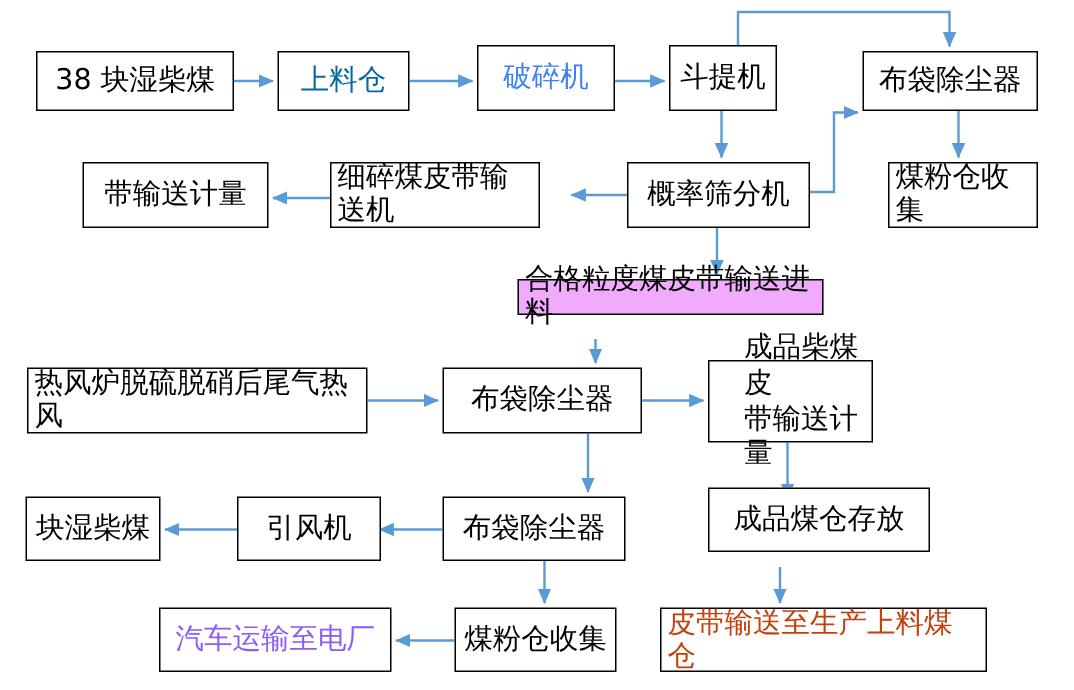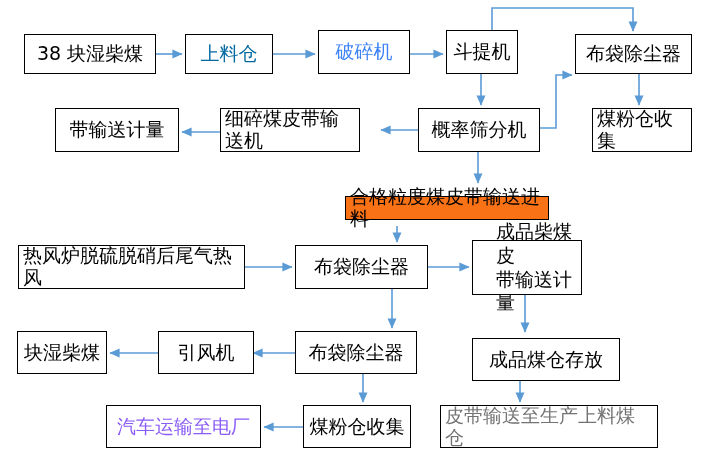--- a/index.html
+++ b/index.html
@@ -79,27 +79,27 @@
   <div id="nodes-group">
       <div class="node center" style="left: 24px; top: 34px; width: 132px; height: 40px; border-color: rgb(0, 0, 0); background: rgb(255, 255, 255); color: rgb(0, 0, 0);">38 块湿柴煤</div>
       <div class="node center" style="left: 185px; top: 34px; width: 88px; height: 40px; border-color: rgb(0, 0, 0); background: rgb(255, 255, 255); color: #0369a1;">上料仓</div>
       <div class="node center" style="left: 318px; top: 30px; width: 92px; height: 44px; border-color: rgb(0, 0, 0); background: rgb(255, 255, 255); color: #3b82f6;">破碎机</div>
       <div class="node center" style="left: 446px; top: 30px; width: 72px; height: 44px; border-color: rgb(0, 0, 0); background: rgb(255, 255, 255); color: rgb(0, 0, 0);">斗提机</div>
       <div class="node center" style="left: 575px; top: 34px; width: 117px; height: 40px; border-color: rgb(0, 0, 0); background: rgb(255, 255, 255); color: rgb(0, 0, 0);">布袋除尘器</div>
       <div class="node center" style="left: 55px; top: 108px; width: 124px; height: 44px; border-color: rgb(0, 0, 0); background: rgb(255, 255, 255); color: rgb(0, 0, 0);">带输送计量</div>
       <div class="node center" style="left: 220px; top: 108px; width: 140px; height: 44px; border-color: rgb(0, 0, 0); background: rgb(255, 255, 255); color: rgb(0, 0, 0);">细碎煤皮带输送机</div>
       <div class="node center" style="left: 418px; top: 108px; width: 122px; height: 44px; border-color: rgb(0, 0, 0); background: rgb(255, 255, 255); color: rgb(0, 0, 0);">概率筛分机</div>
       <div class="node center" style="left: 592px; top: 108px; width: 100px; height: 44px; border-color: rgb(0, 0, 0); background: rgb(255, 255, 255); color: rgb(0, 0, 0);">煤粉仓收集</div>
-      <div class="node center" style="left: 345px; top: 196px; width: 204px; height: 24px; border-color: rgb(0, 0, 0); background: #f97316; color: rgb(0, 0, 0);">合格粒度煤皮带输送进料</div>
+      <div class="node center" style="left: 345px; top: 186px; width: 204px; height: 24px; border-color: rgb(0, 0, 0); background: #f0abfc; color: rgb(0, 0, 0);">合格粒度煤皮带输送进料</div>
       <div class="node center" style="left: 18px; top: 245px; width: 227px; height: 44px; border-color: rgb(0, 0, 0); background: rgb(255, 255, 255); color: rgb(0, 0, 0);">热风炉脱硫脱硝后尾气热风</div>
       <div class="node center" style="left: 295px; top: 245px; width: 133px; height: 44px; border-color: rgb(0, 0, 0); background: rgb(255, 255, 255); color: rgb(0, 0, 0);">布袋除尘器</div>
       <div class="node two-line" style="left: 472px; top: 240px; width: 110px; height: 55px; border-color: rgb(0, 0, 0); background: rgb(255, 255, 255); color: rgb(0, 0, 0);">成品柴煤皮
 带输送计量</div>
       <div class="node center" style="left: 17px; top: 331px; width: 90px; height: 43px; border-color: rgb(0, 0, 0); background: rgb(255, 255, 255); color: rgb(0, 0, 0);">块湿柴煤</div>
       <div class="node center" style="left: 158px; top: 331px; width: 96px; height: 43px; border-color: rgb(0, 0, 0); background: rgb(255, 255, 255); color: rgb(0, 0, 0);">引风机</div>
       <div class="node center" style="left: 295px; top: 331px; width: 122px; height: 43px; border-color: rgb(0, 0, 0); background: rgb(255, 255, 255); color: rgb(0, 0, 0);">布袋除尘器</div>
-      <div class="node center" style="left: 472px; top: 338px; width: 148px; height: 43px; border-color: rgb(0, 0, 0); background: rgb(255, 255, 255); color: rgb(0, 0, 0);">成品煤仓存放</div>
+      <div class="node center" style="left: 472px; top: 325px; width: 148px; height: 43px; border-color: rgb(0, 0, 0); background: rgb(255, 255, 255); color: rgb(0, 0, 0);">成品煤仓存放</div>
       <div class="node center" style="left: 106px; top: 405px; width: 155px; height: 43px; border-color: rgb(0, 0, 0); background: rgb(255, 255, 255); color: #8b5cf6;">汽车运输至电厂</div>
       <div class="node center" style="left: 303px; top: 405px; width: 108px; height: 43px; border-color: rgb(0, 0, 0); background: rgb(255, 255, 255); color: rgb(0, 0, 0);">煤粉仓收集</div>
-      <div class="node center" style="left: 440px; top: 405px; width: 218px; height: 43px; border-color: rgb(0, 0, 0); background: rgb(255, 255, 255); color: #737373;">皮带输送至生产上料煤仓</div>
+      <div class="node center" style="left: 440px; top: 405px; width: 218px; height: 43px; border-color: rgb(0, 0, 0); background: rgb(255, 255, 255); color: #c2410c;">皮带输送至生产上料煤仓</div>
     </div>
 
 </div>
 
 </body></html>

